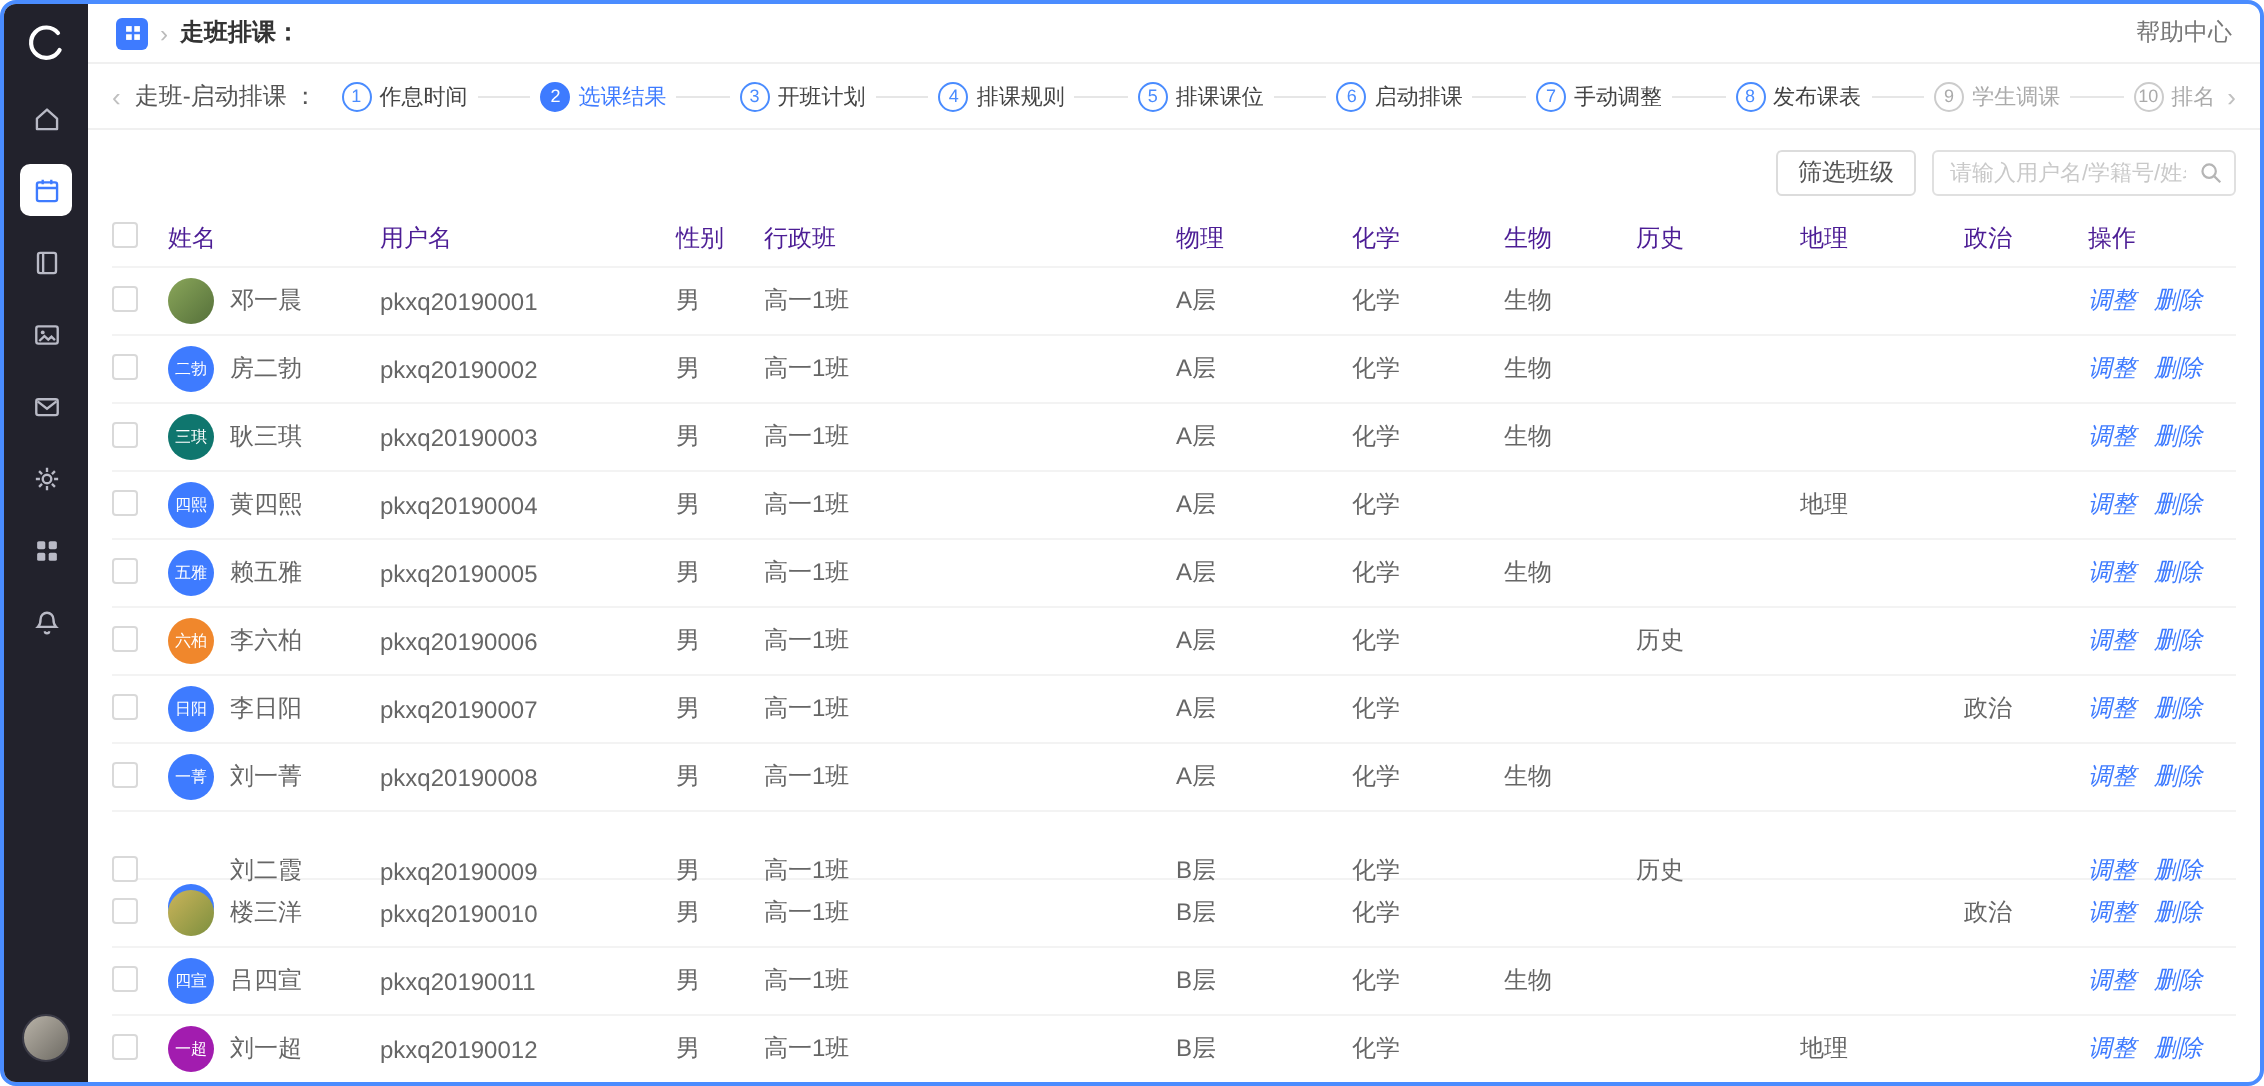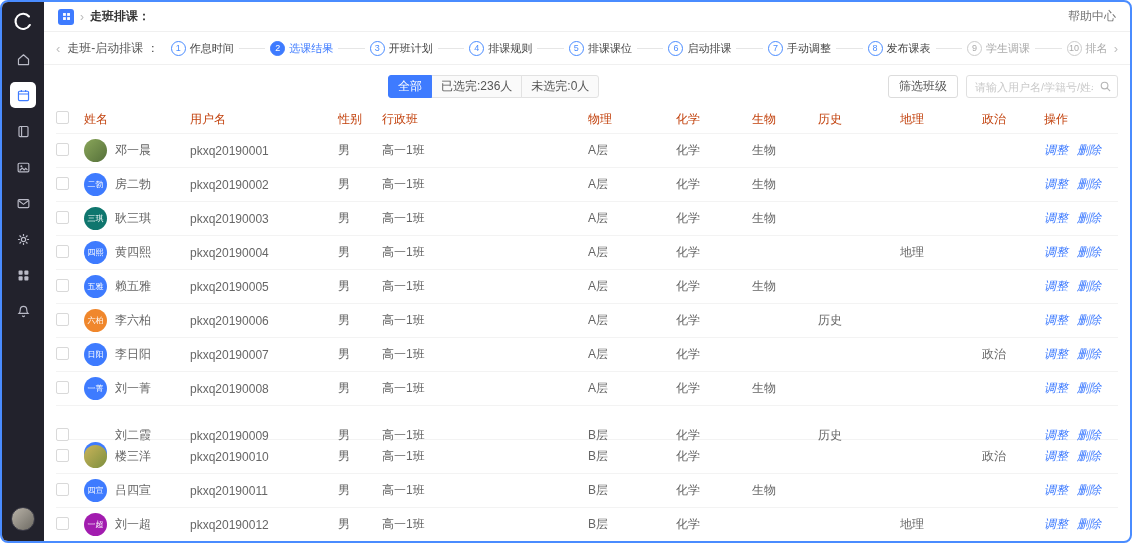--- a/index.html
+++ b/index.html
@@ -54,21 +54,21 @@
   .seg:last-child{border-radius:0 3px 3px 0;}
   .seg.active{background:#3e7bff;border-color:#3e7bff;color:#fff;position:relative;z-index:1;}
   .filterbtn{margin:0 8px 0 0;}
   .searchwrap{position:relative;}
   .search{width:152px;height:23px;border:1px solid #e0e0e0;border-radius:3px;font-size:11px;padding:0 24px 0 8px;color:#666;font-family:inherit;outline:none;}
   .search::placeholder{color:#c9c9c9;}
   .searchicon{position:absolute;right:6px;top:5px;width:13px;height:13px;color:#b5b5b5;}
   
   .table{padding:0 12px;flex:1;overflow:hidden;}
   .thead,.tr{display:grid;grid-template-columns:28px 106px 148px 44px 206px 88px 76px 66px 82px 82px 62px 1fr;align-items:center;}
-  .thead{height:28px;font-size:12px;color:#c2410c;}
+  .thead{height:28px;font-size:12px;color:#4c1d95;}
   .tr{height:34px;font-size:12px;color:#666;border-top:1px solid #f3f3f3;}
   .checkbox{width:13px;height:13px;border:1px solid #d9d9d9;border-radius:2px;background:#fff;display:inline-block;cursor:pointer;}
   .name-cell{display:flex;align-items:center;gap:8px;min-width:0;}
   .avatar{width:23px;height:23px;border-radius:50%;color:#fff;font-size:8px;line-height:1;display:flex;align-items:center;justify-content:center;flex-shrink:0;overflow:hidden;}
   .sname{white-space:nowrap;overflow:hidden;}
   .actions{display:flex;gap:9px;font-style:italic;}
   .link{color:#3e7bff;cursor:pointer;text-decoration:none;white-space:nowrap;}
 </style>
 </head>
 <body>
@@ -226,25 +226,20 @@
           <div class="step disabled">
             <span class="scircle">10</span>
             <span class="slabel">排名</span>
           </div>
         </div>
       <span class="endchev">›</span>
     </div>
 
     <div class="toolbar">
       <div class="spacer1"></div>
-      <div class="segs">
-          <div class="seg active">全部</div>
-          <div class="seg">已选完:236人</div>
-          <div class="seg">未选完:0人</div>
-        </div>
       <div class="spacer2"></div>
       <button class="btn filterbtn">筛选班级</button>
       <div class="searchwrap">
         <input class="search" placeholder="请输入用户名/学籍号/姓名" style="">
         <svg class="searchicon" viewBox="0 0 14 14">
             <circle cx="6" cy="6" r="3.6" fill="none" stroke="currentColor" stroke-width="1.2"></circle>
             <line x1="8.8" y1="8.8" x2="12" y2="12" stroke="currentColor" stroke-width="1.2"></line>
           </svg>
       </div>
     </div>

